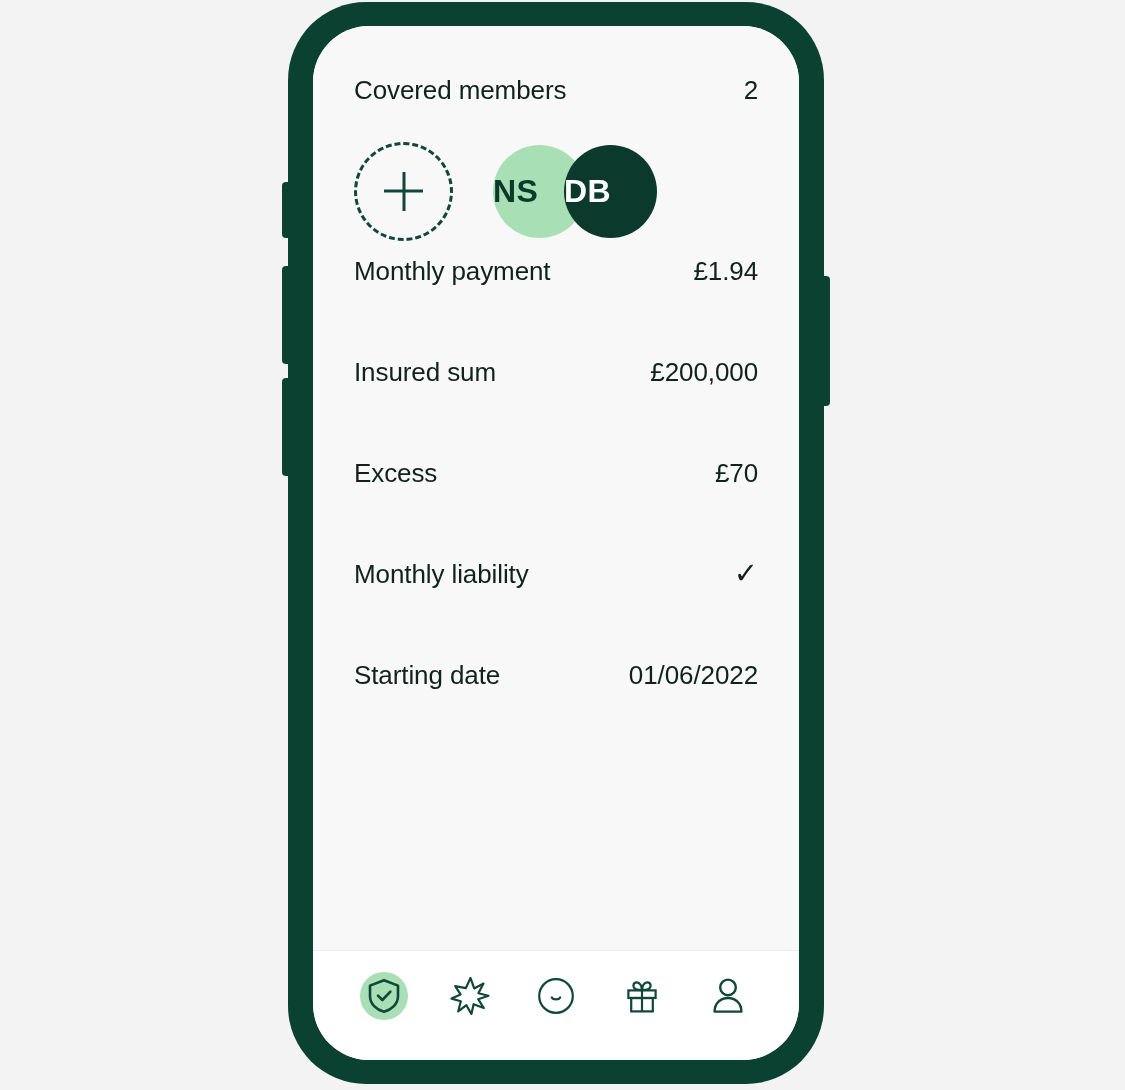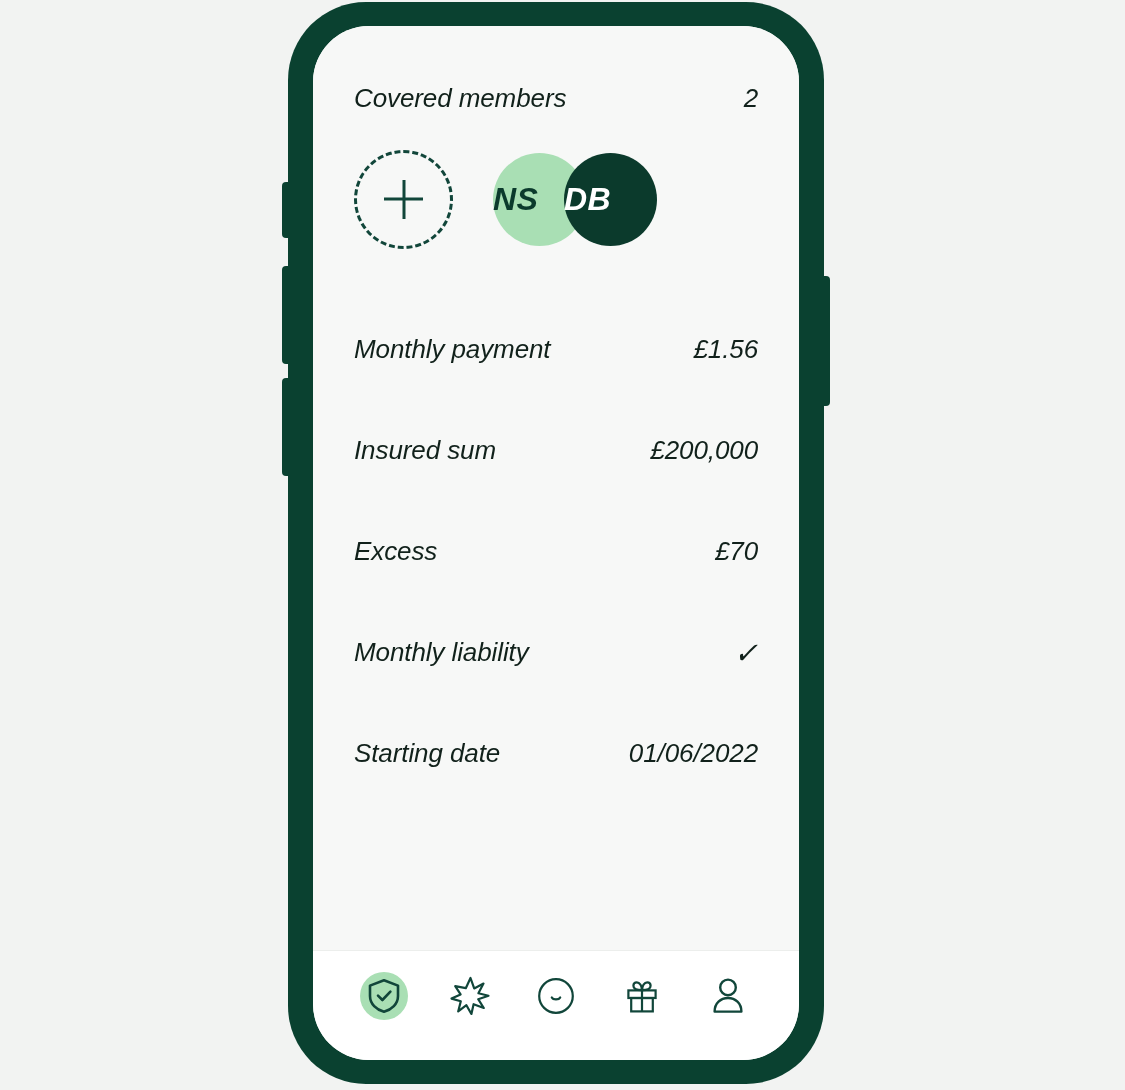--- a/index.html
+++ b/index.html
@@ -82,28 +82,27 @@
     box-shadow: -7px -7px 0 0 #0A4130;
   }
 
   
   .content {
     position: absolute;
     left: 0;
     top: 0;
     right: 0;
     bottom: 110px;
-    padding: 8px 41px;
+    padding: 0 41px;
     background: #F7F8F7;
-    font-style: italic;
   }
 
   .row {
     display: flex;
-    align-items: flex-end;
+    align-items: flex-start;
     justify-content: space-between;
     height: 101px;
   }
   .row-label {
     font-size: 26px;
     color: #11211B;
     letter-spacing: -0.1px;
   }
   .row-value {
     font-size: 26px;
@@ -233,21 +232,21 @@
             <span>NS</span>
           </div>
           <div class="avatar dark">
             <span>DB</span>
           </div>
         </div>
       </div>
 
       <div class="row">
         <span class="row-label">Monthly payment</span>
-        <span class="row-value">£1.56</span>
+        <span class="row-value">£1.94</span>
       </div>
 
       <div class="row">
         <span class="row-label">Insured sum</span>
         <span class="row-value">£200,000</span>
       </div>
 
       <div class="row">
         <span class="row-label">Excess</span>
         <span class="row-value">£70</span>

